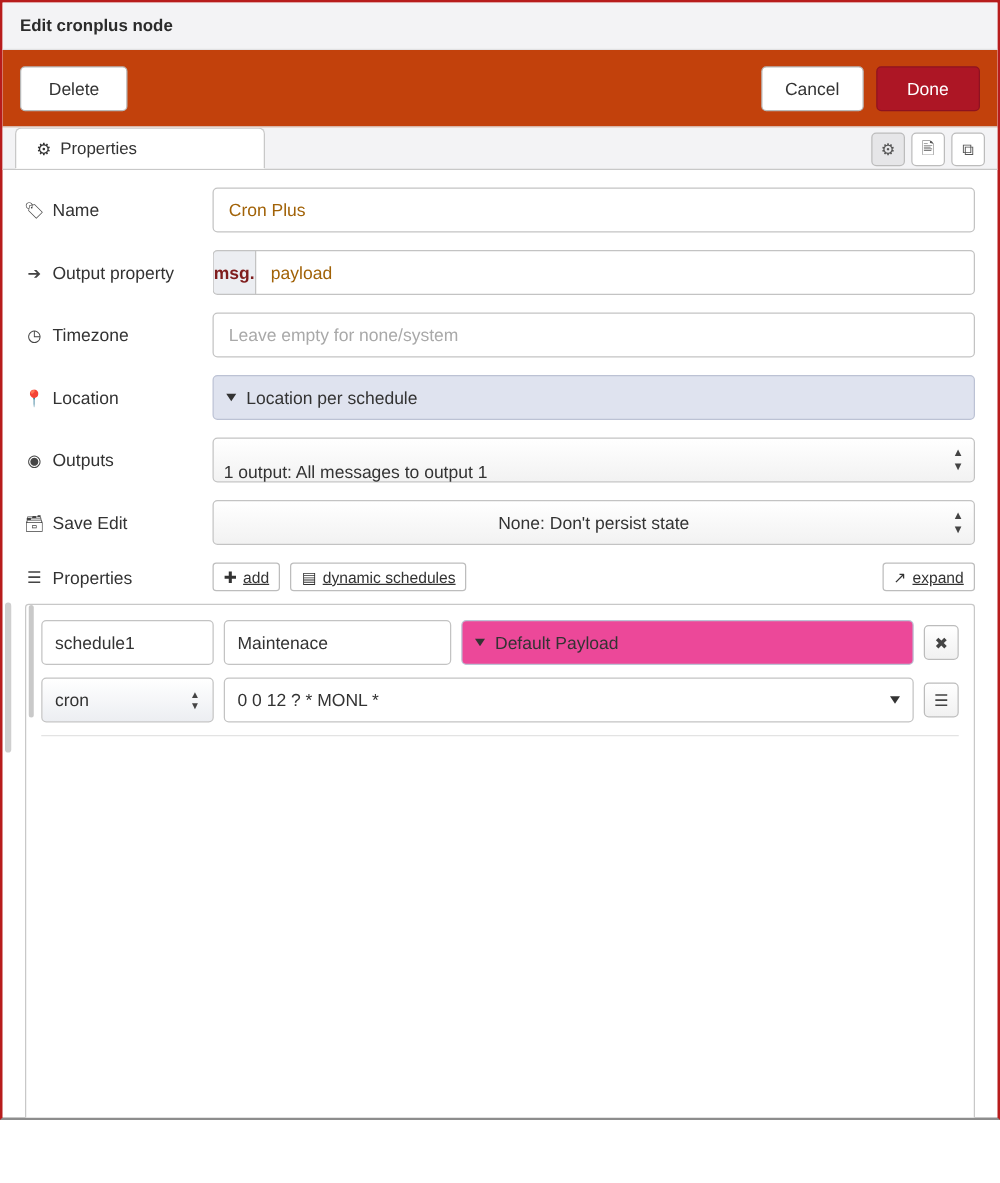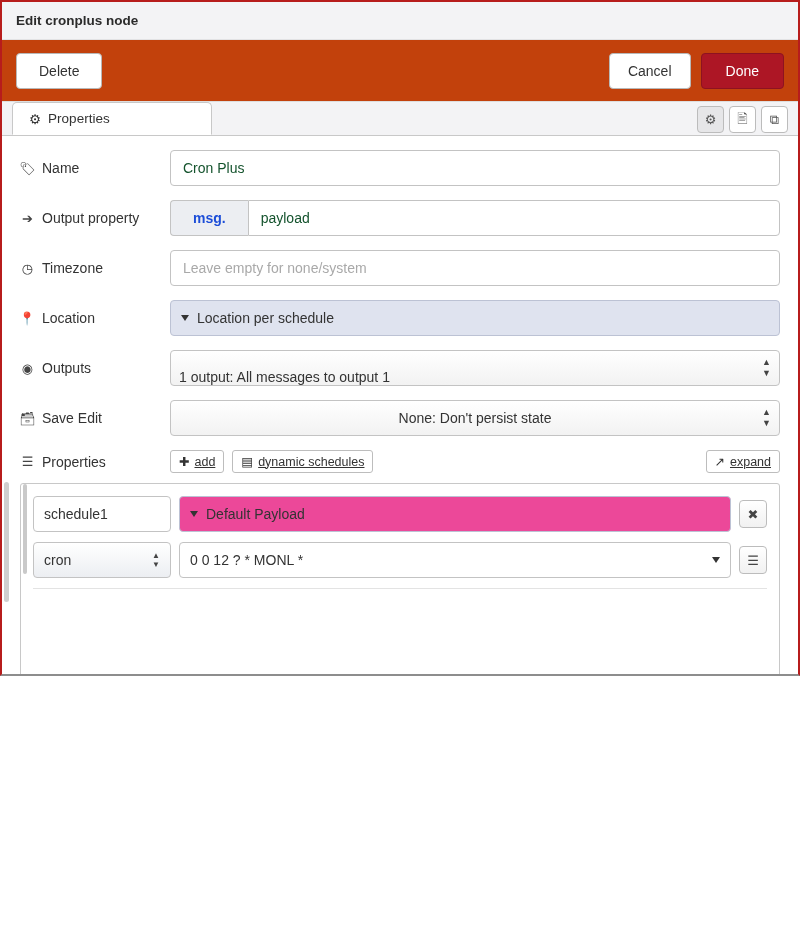--- a/index.html
+++ b/index.html
@@ -4,21 +4,21 @@
 <style>
   html, body {
     margin: 0;
     padding: 0;
     background: #fff;
     font-family: "Liberation Sans", sans-serif;
   }
   #screen {
     position: relative;
     width: 800px;
-    height: 676px;
+    height: 896px;
     background: #fff;
     overflow: hidden;
     box-sizing: border-box;
     border-top: 2px solid #b71c1c;
     border-left: 2px solid #b71c1c;
     border-right: 2px solid #b71c1c;
     border-bottom: 2px solid #8d8d8d;
   }
   
   .titlebar {
@@ -156,36 +156,36 @@
     padding: 0 10px;
     font-size: 14px;
     color: #333;
     box-sizing: border-box;
   }
   .field input {
     border: 0;
     outline: none;
     font-size: 14px;
     font-family: "Liberation Sans", sans-serif;
-    color: #14532d;
+    color: #a16207;
     width: 100%;
     background: transparent;
   }
   .field input::placeholder { color: #a9a9a9; }
   .prefix {
     background: #eceef2;
     border: 1px solid #c3c3c3;
     border-right: 0;
     border-radius: 4px 0 0 4px;
     height: 36px;
     display: flex;
     align-items: center;
-    padding: 0 22px;
-    font-size: 14px;
-    color: #1d4ed8;
+    padding: 0 0;
+    font-size: 14px;
+    color: #7f1d1d;
     font-weight: bold;
     box-sizing: border-box;
   }
   .field.with-prefix {
     border-radius: 0 4px 4px 0;
   }
   .field.select-blue {
     background: #dfe3ef;
     border-color: #bcc2d4;
     display: flex;
@@ -463,20 +463,23 @@
       </div>
     </div>
 
     <div class="sched-panel">
       <div class="vscroll"></div>
 
       <div class="sched-row">
         <div class="sf sf-name">
           <span>schedule1</span>
         </div>
+        <div class="sf sf-topic">
+          <span>Maintenace</span>
+        </div>
         <div class="sf sf-payload">
           <span class="caret-down"></span>
           <span>Default Payload</span>
         </div>
         <div class="iconbtn wide">
           <span>✖</span>
         </div>
       </div>
 
       <div class="sched-row">

